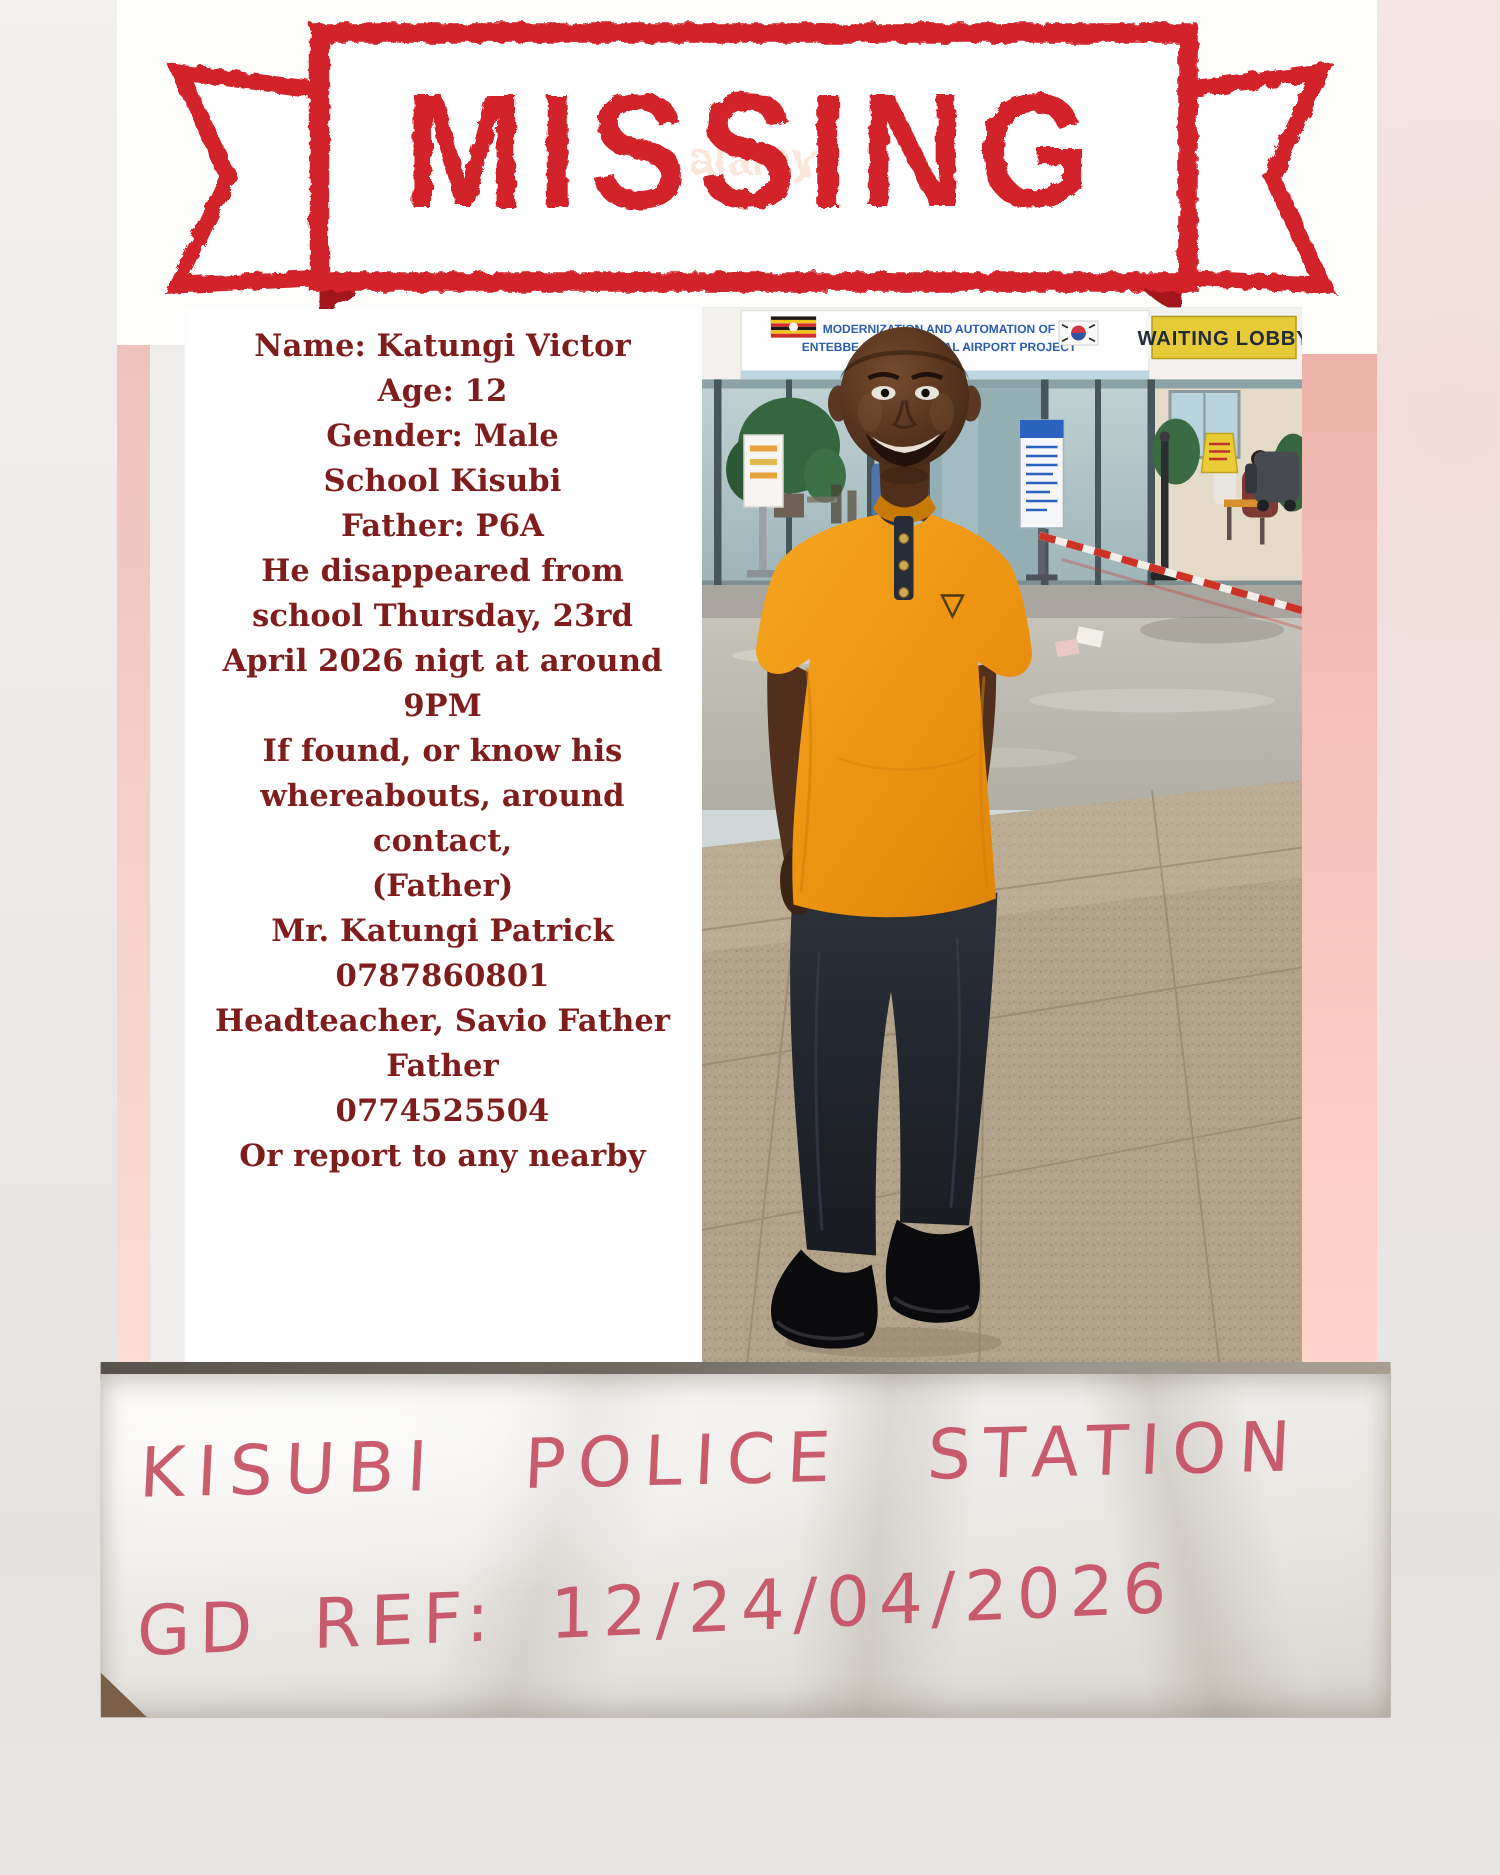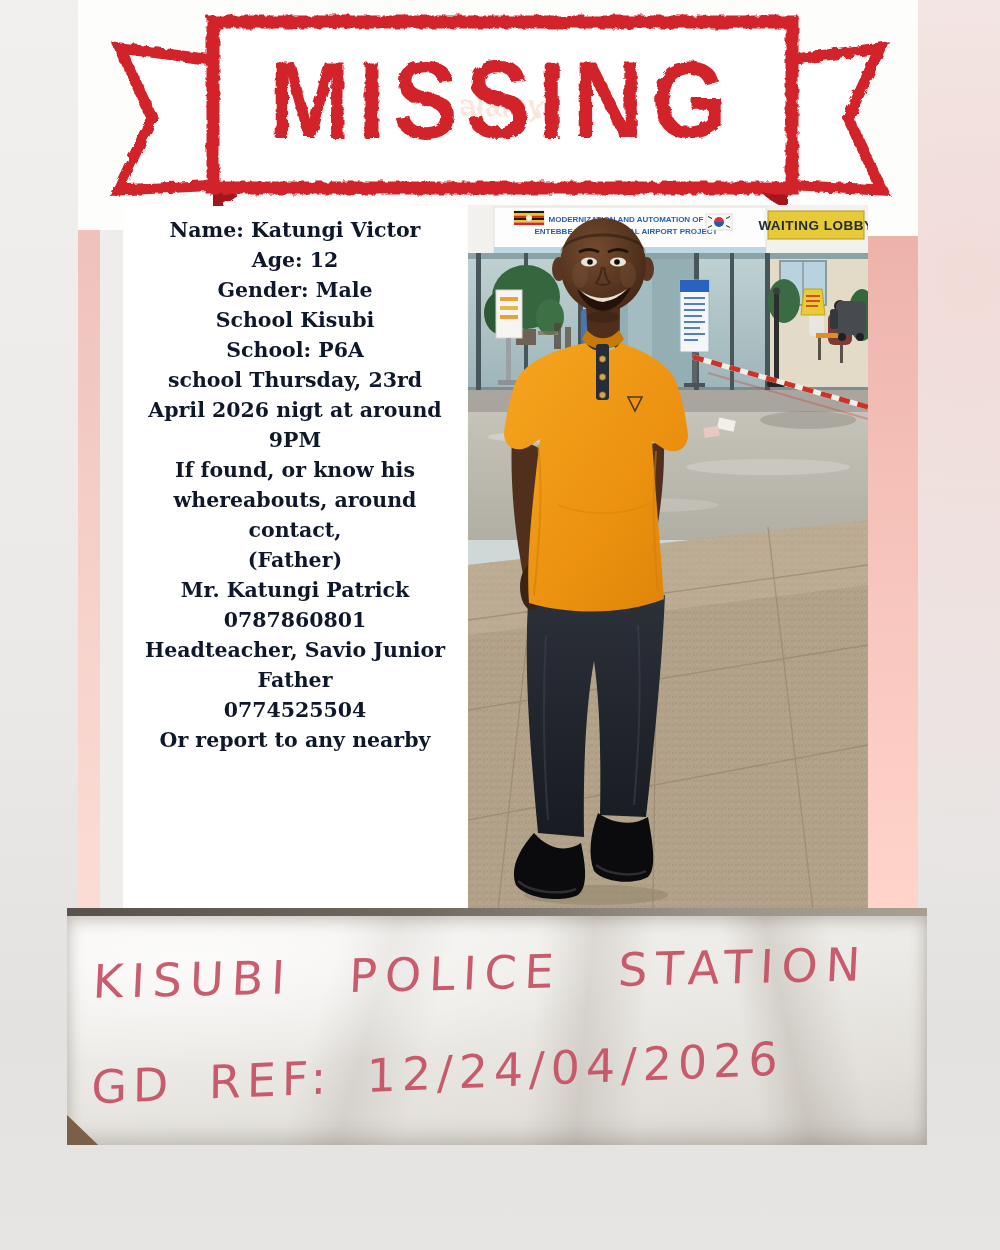--- a/index.html
+++ b/index.html
@@ -19,21 +19,21 @@
   .strip-pale-left{left:100px;top:230px;width:23px;height:680px;background:#eeedec;}
   .strip-pink-right{left:866px;top:236px;width:52px;height:674px;
     background:linear-gradient(180deg,#edb3ab 0%,#f7c5bd 50%,#ffd4cb 100%);}
   
   .ribbon{left:100px;top:4px;width:800px;height:212px;}
   
   .details{left:124px;top:206px;width:342px;height:704px;background:#ffffff;
     padding-top:9px;box-sizing:border-box;text-align:center;}
   .detail-line{
     font-family:"DejaVu Serif","Liberation Serif",serif;font-weight:bold;
-    font-size:20.5px;line-height:30px;color:#0f172a;white-space:nowrap;}
+    font-size:20.5px;line-height:30px;color:#7f1d1d;white-space:nowrap;}
   
   .photo{left:468px;top:205px;width:400px;height:705px;overflow:hidden;background:#cfd8d6;}
   
   .note{left:67px;top:908px;width:860px;height:237px;background:#b7aa96;overflow:hidden;}
   .note-top-shadow{left:0;top:0;width:860px;height:12px;
     background:linear-gradient(90deg,#57524b 0%,#6e685f 40%,#9a948a 75%,#a89f90 100%);}
   .note-paper{left:0;top:8px;width:860px;height:229px;
     background:
       radial-gradient(ellipse at 15% 18%, rgba(255,255,255,.75), transparent 42%),
       linear-gradient(105deg, transparent 30%, rgba(138,128,118,.18) 36%, transparent 43%),
@@ -81,31 +81,32 @@
 
       <text x="402" y="132" text-anchor="middle" transform="matrix(1 0 0 1.12 0 -14)" font-family="Liberation Sans, sans-serif" font-size="97" font-weight="bold" letter-spacing="8" fill="#d2222a">MISSING</text>
     </g>
   </svg>
 
   <div class="abs details">
       <div class="detail-line">Name: Katungi Victor</div>
       <div class="detail-line">Age: 12</div>
       <div class="detail-line">Gender: Male</div>
       <div class="detail-line">School Kisubi</div>
-      <div class="detail-line">School: P6A</div>
+      <div class="detail-line">Father: P6A</div>
+      <div class="detail-line">He disappeared from</div>
       <div class="detail-line">school Thursday, 23rd</div>
       <div class="detail-line">April 2026 nigt at around</div>
       <div class="detail-line">9PM</div>
       <div class="detail-line">If found, or know his</div>
       <div class="detail-line">whereabouts, around</div>
       <div class="detail-line">contact,</div>
       <div class="detail-line">(Father)</div>
       <div class="detail-line">Mr. Katungi Patrick</div>
       <div class="detail-line">0787860801</div>
-      <div class="detail-line">Headteacher, Savio Junior</div>
+      <div class="detail-line">Headteacher, Savio Father</div>
       <div class="detail-line">Father</div>
       <div class="detail-line">0774525504</div>
       <div class="detail-line">Or report to any nearby</div>
     </div>
 
   <svg class="abs photo" viewBox="0 0 400 705">
     <defs>
       <linearGradient id="glassGrad" x1="0" y1="0" x2="0" y2="1">
         <stop offset="0" stop-color="#c0d2d3"></stop>
           <stop offset="1" stop-color="#9db4b8"></stop>

